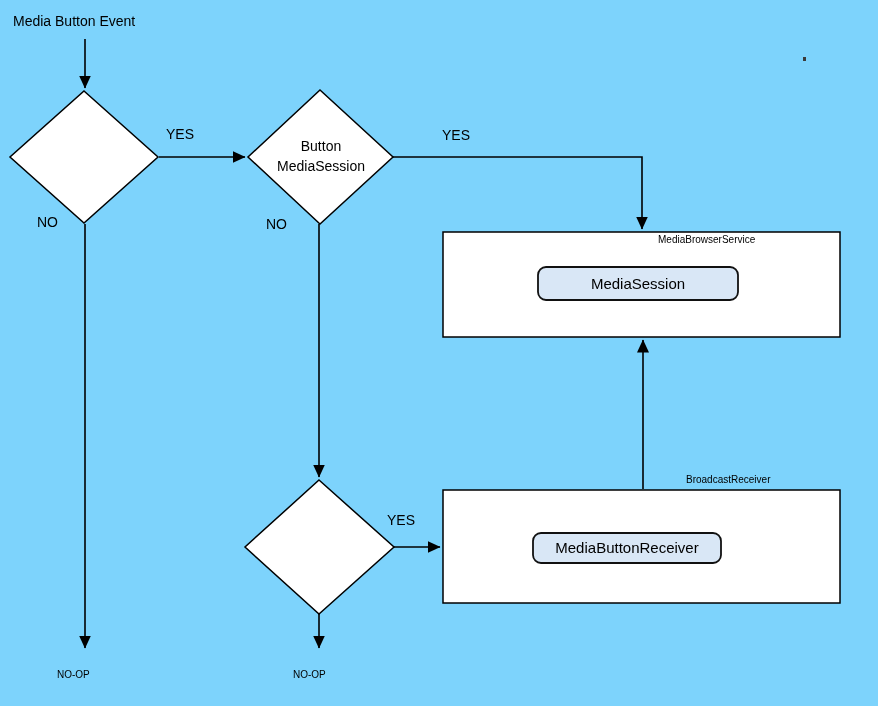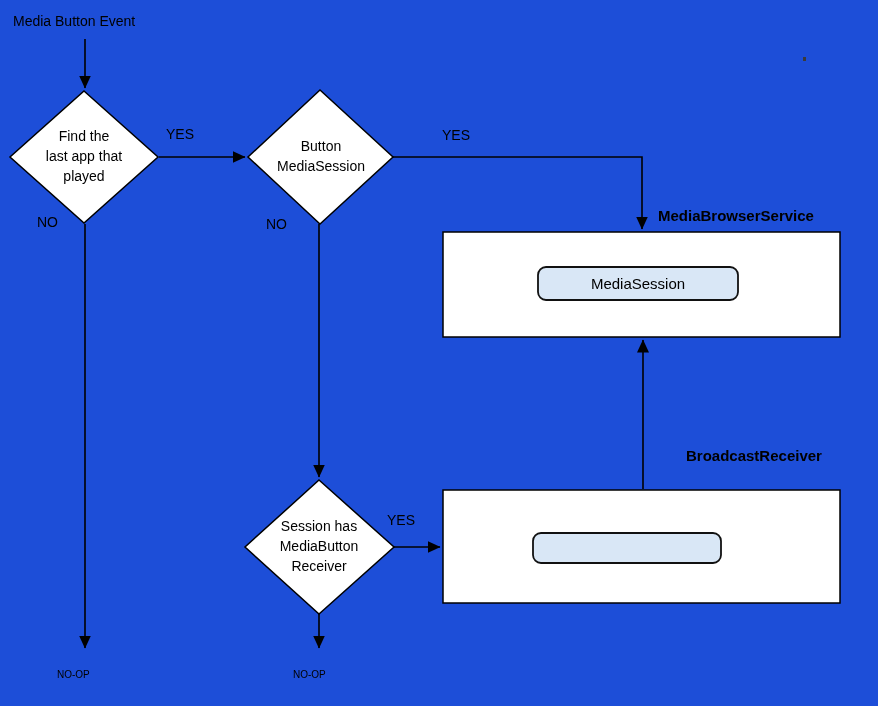--- a/index.html
+++ b/index.html
@@ -5,21 +5,21 @@
   html, body {
     margin: 0;
     padding: 0;
     background: #ffffff;
     font-family: "Liberation Sans", "DejaVu Sans", sans-serif;
   }
   .stage {
     position: relative;
     width: 878px;
     height: 706px;
-    background: #1d4ed8;
+    background: #7dd3fc;
     overflow: hidden;
   }
   .layer {
     position: absolute;
     left: 0;
     top: 0;
   }
   .txt {
     position: absolute;
     color: #000000;
@@ -30,23 +30,24 @@
   .center { text-align: center; }
   .diamond-label {
     font-size: 14px;
     line-height: 20px;
   }
   .edge-label {
     font-size: 14px;
     line-height: 16px;
   }
   .container-title {
-    font-size: 15px;
-    font-weight: bold;
+    font-size: 10px;
+    font-weight: normal;
     line-height: 16px;
+    margin-top: 24px;
   }
   .inner-node-label {
     font-size: 15px;
     text-align: center;
   }
   .noop {
     font-size: 10px;
   }
   .artifact-dot {
     position: absolute;
@@ -92,30 +93,24 @@
     </g>
 
     <g stroke="#111111" stroke-width="1.8">
       <rect x="538" y="267" width="200" height="33" rx="8" ry="8" fill="#d9e7f6"></rect>
       <rect x="533" y="533" width="188" height="30" rx="8" ry="8" fill="#d9e7f6"></rect>
     </g>
   </svg>
 
   <div class="txt edge-label" style="left:13px; top:13px;">Media Button Event</div>
 
-  <div class="txt diamond-label center" style="left:10px; top:126px; width:148px;">Find the
-last app that
-played</div>
 
   <div class="txt diamond-label center" style="left:248px; top:136px; width:146px;">Button
 MediaSession</div>
 
-  <div class="txt diamond-label center" style="left:245px; top:516px; width:148px;">Session has
-MediaButton
-Receiver</div>
 
   <div class="txt edge-label" style="left:166px; top:126px;">YES</div>
 
   <div class="txt edge-label" style="left:37px; top:214px;">NO</div>
 
   <div class="txt edge-label" style="left:442px; top:127px;">YES</div>
 
   <div class="txt edge-label" style="left:266px; top:216px;">NO</div>
 
   <div class="txt edge-label" style="left:387px; top:512px;">YES</div>
@@ -123,16 +118,17 @@
   <div class="txt noop" style="left:57px; top:665px;">NO-OP</div>
 
   <div class="txt noop" style="left:293px; top:665px;">NO-OP</div>
 
   <div class="txt container-title" style="left:658px; top:208px;">MediaBrowserService</div>
 
   <div class="txt container-title" style="left:686px; top:448px;">BroadcastReceiver</div>
 
   <div class="txt inner-node-label" style="left:538px; top:267px; width:200px; line-height:33px;">MediaSession</div>
 
+  <div class="txt inner-node-label" style="left:533px; top:533px; width:188px; line-height:30px;">MediaButtonReceiver</div>
 
   <div class="artifact-dot"></div>
 
 </div>
 
 </body></html>

